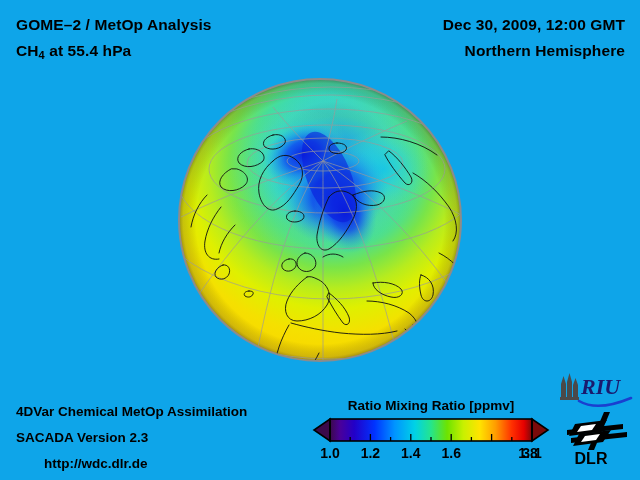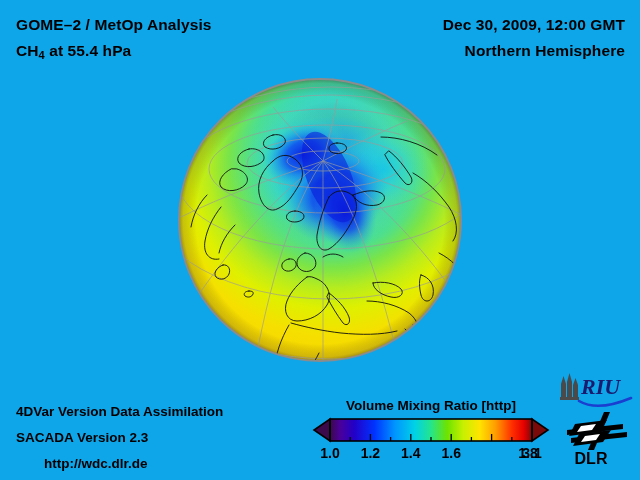--- a/index.html
+++ b/index.html
@@ -292,26 +292,26 @@
         <path d="M36 288 C 30 296, 26 306, 26 314"></path>
 
         <path d="M146 300 C 142 300, 140 303, 142 305 C 145 307, 150 306, 151 303
                  C 152 301, 149 300, 146 300 Z"></path>
       </g>
 
       <circle cx="143" cy="143" r="141" fill="none" stroke="#8c8c8c" stroke-width="2"></circle>
     </svg>
   </div>
 
-  <div class="credit" id="credit-1">4DVar Version Data Assimilation</div>
+  <div class="credit" id="credit-1">4DVar Chemical MetOp Assimilation</div>
   <div class="credit" id="credit-2">SACADA Version 2.3</div>
   <div class="credit" id="credit-3">http://wdc.dlr.de</div>
 
   <div id="cbar-block">
-    <div id="cbar-title">Volume Mixing Ratio [http]</div>
+    <div id="cbar-title">Ratio Mixing Ratio [ppmv]</div>
 
     <svg id="cbar-svg" viewBox="0 0 238 28" preserveAspectRatio="none" xmlns="http://www.w3.org/2000/svg">
       <defs>
         <linearGradient id="cbGrad" x1="0" y1="0" x2="1" y2="0">
             <stop offset="0%" stop-color="#3b0a4a"></stop>
             <stop offset="5%" stop-color="#4a009a"></stop>
             <stop offset="12%" stop-color="#2200c8"></stop>
             <stop offset="22%" stop-color="#0033ff"></stop>
             <stop offset="32%" stop-color="#0094ff"></stop>
             <stop offset="42%" stop-color="#00d2e6"></stop>

